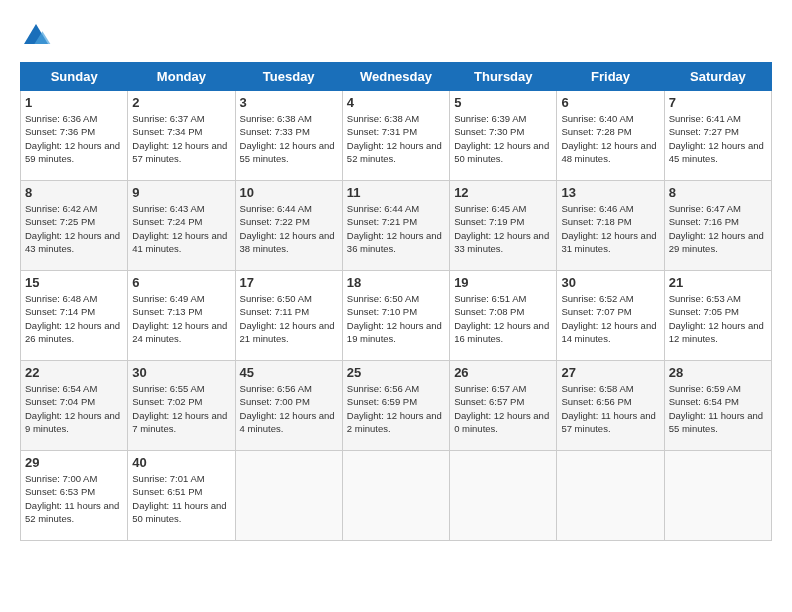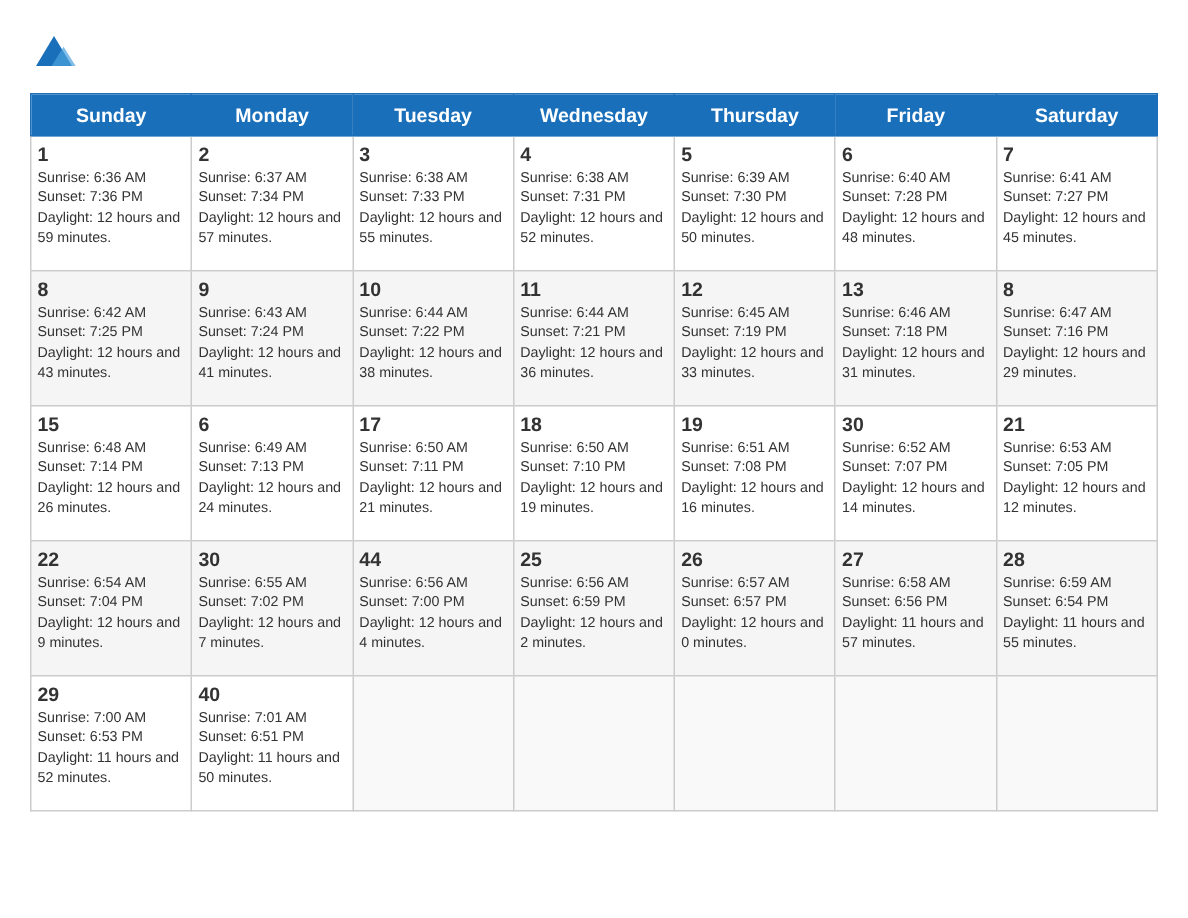--- a/index.html
+++ b/index.html
@@ -214,21 +214,21 @@
       <tr>
         <td>
           <span class="day-num">22</span>
           <div class="day-info">Sunrise: 6:54 AM<br>Sunset: 7:04 PM<br>Daylight: 12 hours and 9 minutes.</div>
         </td>
         <td>
           <span class="day-num">30</span>
           <div class="day-info">Sunrise: 6:55 AM<br>Sunset: 7:02 PM<br>Daylight: 12 hours and 7 minutes.</div>
         </td>
         <td>
-          <span class="day-num">44</span>
+          <span class="day-num">45</span>
           <div class="day-info">Sunrise: 6:56 AM<br>Sunset: 7:00 PM<br>Daylight: 12 hours and 4 minutes.</div>
         </td>
         <td>
           <span class="day-num">25</span>
           <div class="day-info">Sunrise: 6:56 AM<br>Sunset: 6:59 PM<br>Daylight: 12 hours and 2 minutes.</div>
         </td>
         <td>
           <span class="day-num">26</span>
           <div class="day-info">Sunrise: 6:57 AM<br>Sunset: 6:57 PM<br>Daylight: 12 hours and 0 minutes.</div>
         </td>

